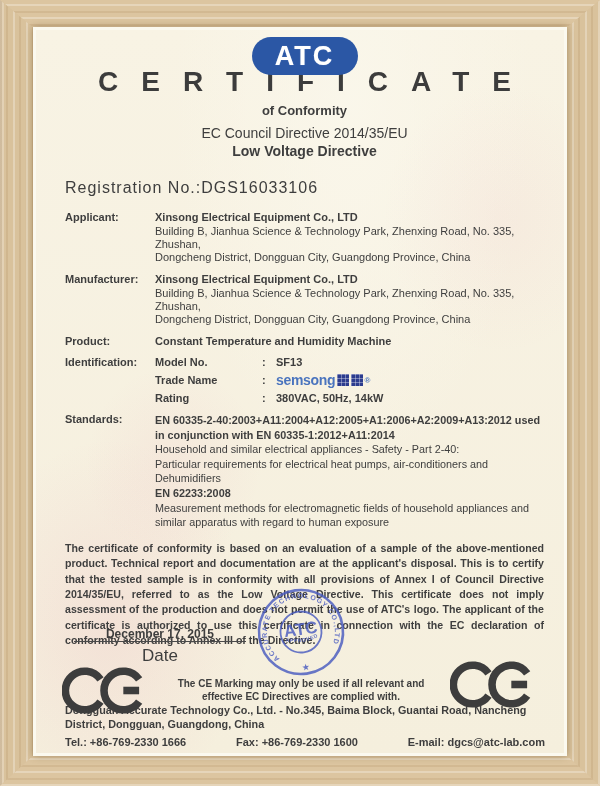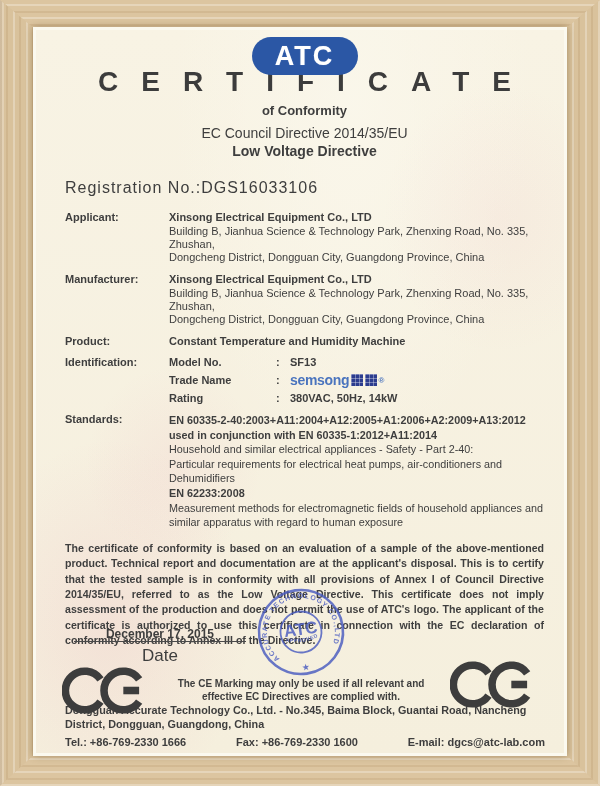--- a/index.html
+++ b/index.html
@@ -53,21 +53,21 @@
     position:relative;z-index:1;margin-top:-9px;text-align:center;
     font-size:28px;font-weight:bold;letter-spacing:23px;text-indent:23px;color:#3c3c3c;
   }
   .subtitle{margin-top:5px;text-align:center;font-size:13px;font-weight:bold;}
   .directive1{margin-top:7px;text-align:center;font-size:14px;font-weight:normal;}
   .directive2{margin-top:2px;text-align:center;font-size:14px;font-weight:bold;}
   .registration{margin-top:20px;text-align:left;font-size:16px;font-weight:normal;letter-spacing:1px;}
 
   
   .info-table{margin-top:14px;}
-  .info-row{display:grid;grid-template-columns:90px 1fr;margin-bottom:9px;gap:14px;}
+  .info-row{display:grid;grid-template-columns:90px 1fr;margin-bottom:9px;}
   .info-label{font-size:11px;font-weight:bold;}
   .company{font-size:11px;font-weight:bold;}
   .addr{font-size:11px;line-height:13px;margin-top:2px;}
   .product-value{font-size:11px;font-weight:bold;}
   .ident-sub{display:grid;grid-template-columns:107px 14px 1fr;row-gap:4px;align-items:center;}
   .ident-name{font-size:11px;font-weight:bold;}
   .ident-colon{font-size:11px;font-weight:bold;}
   .ident-value{font-size:11px;font-weight:bold;}
   .trade-logo{display:flex;align-items:center;}
   .semsong{font-size:14px;font-weight:bold;color:#4a74be;letter-spacing:-.3px;}

